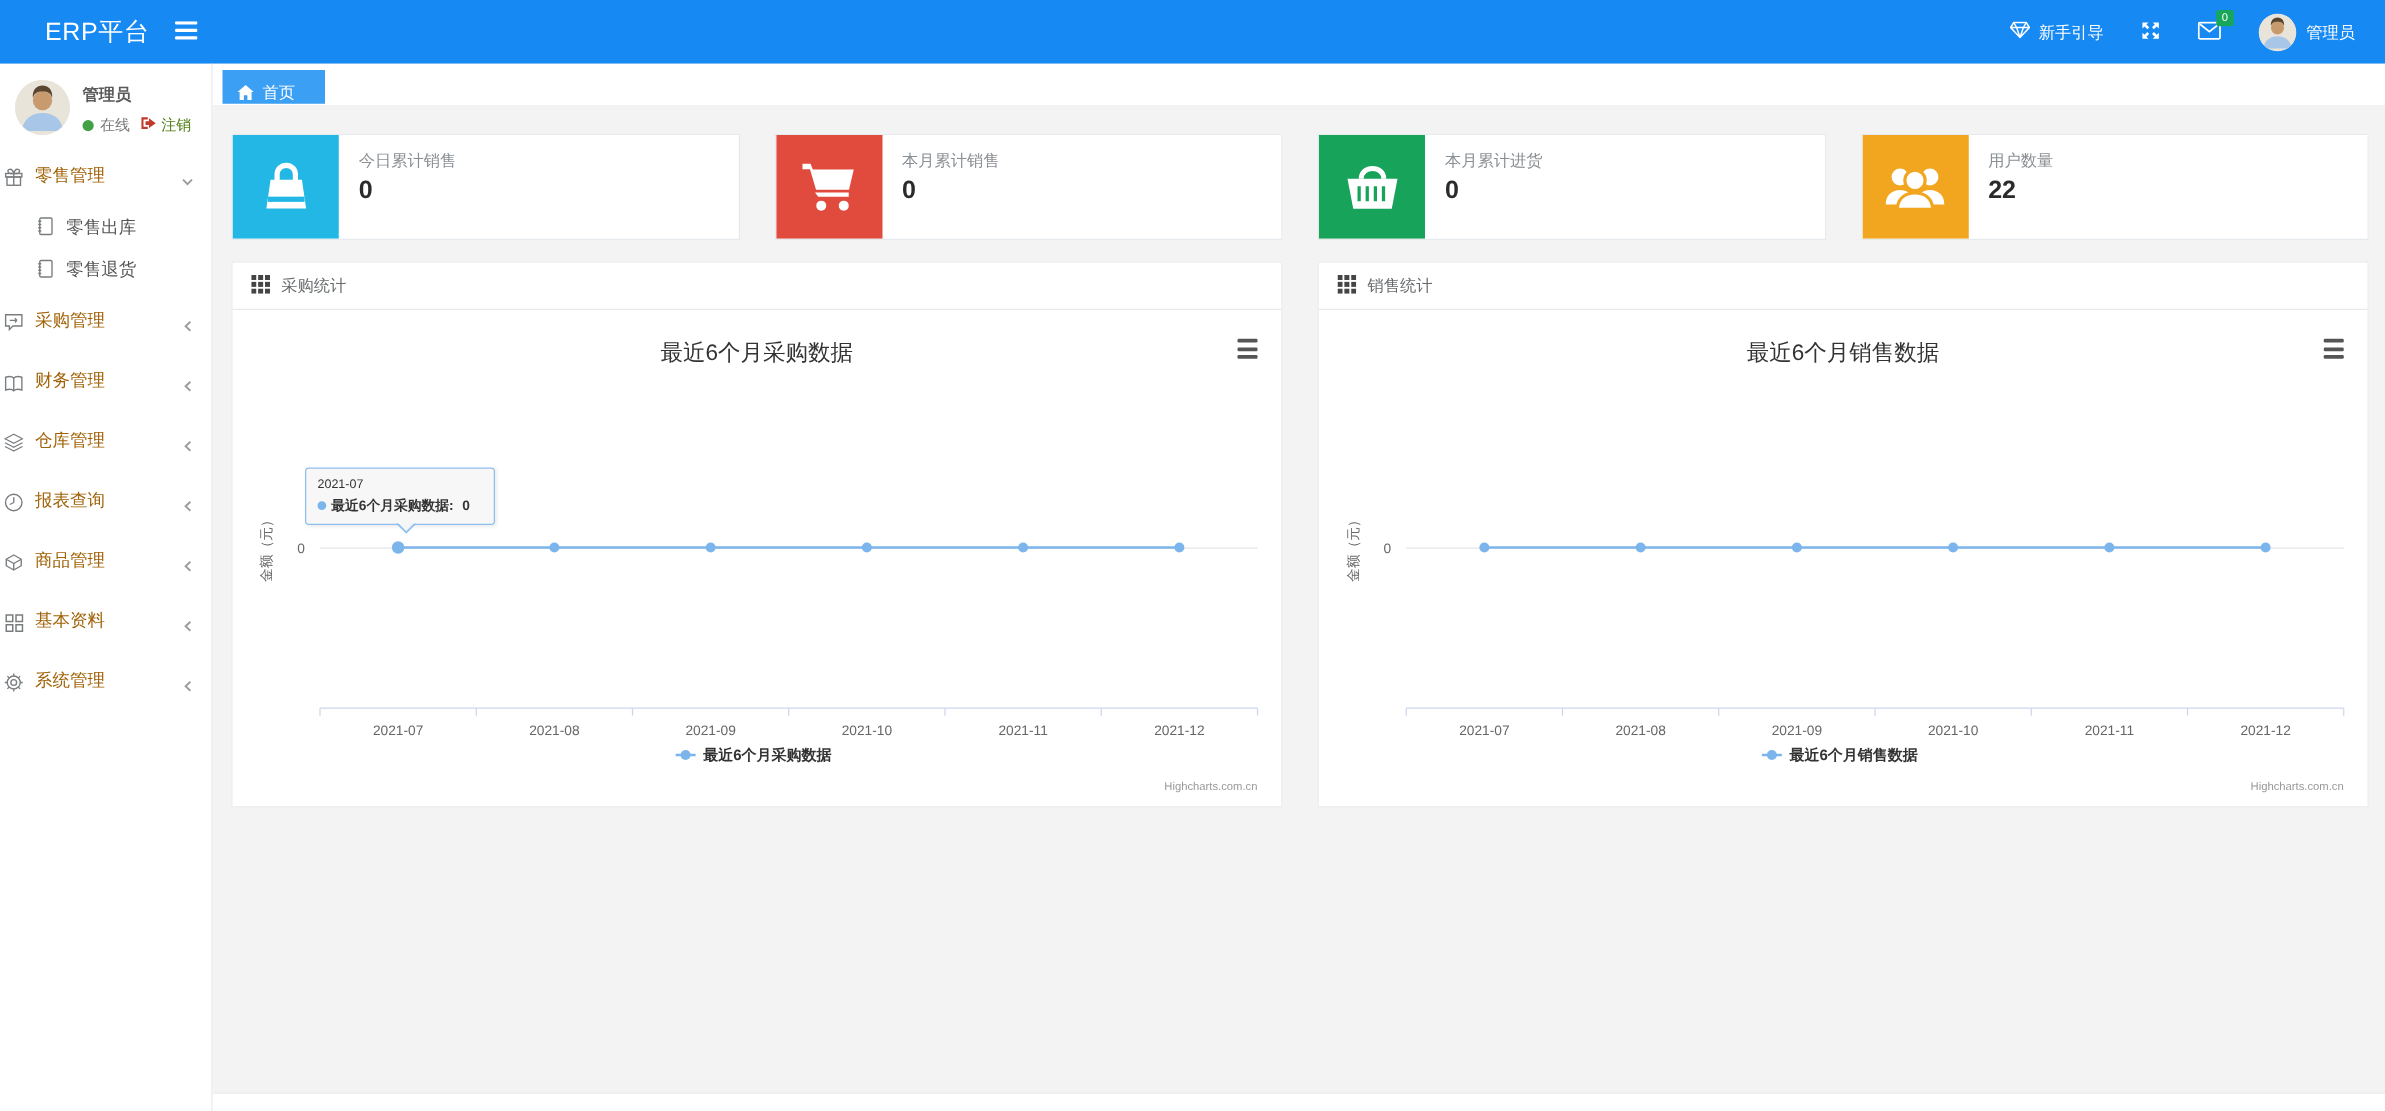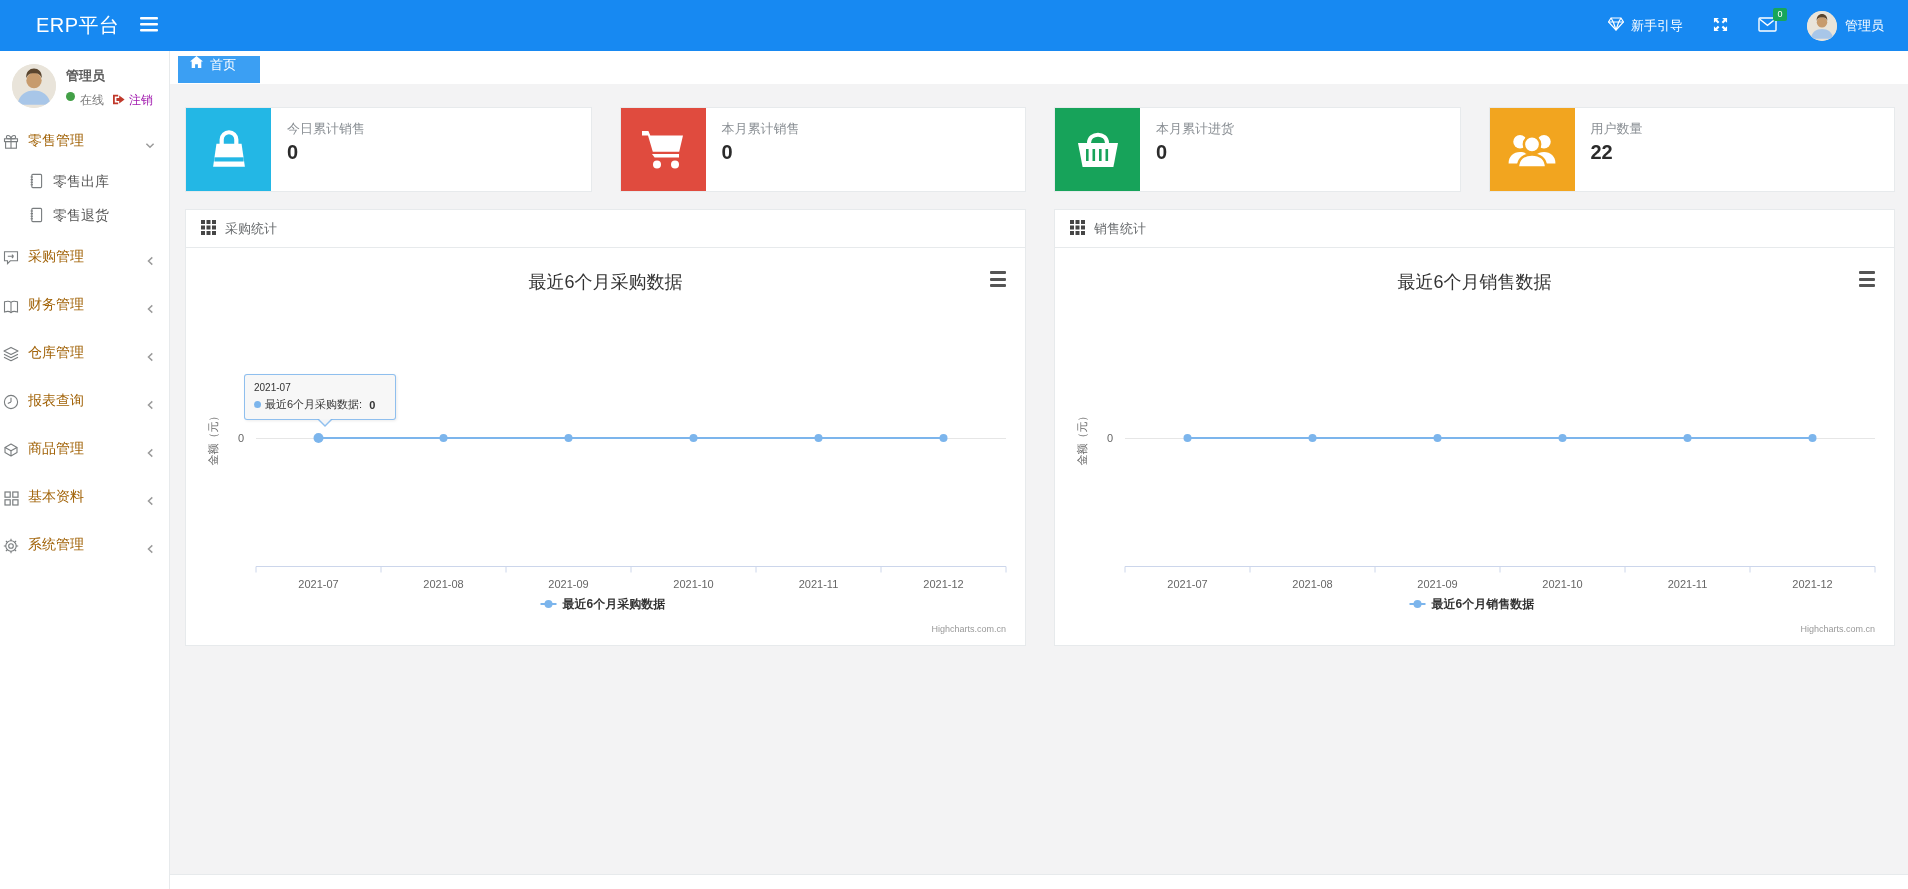--- a/index.html
+++ b/index.html
@@ -19,53 +19,53 @@
            min-width:14px; height:13px; line-height:13px; text-align:center; border-radius:2px; padding:0 2px; }
   .user-wrap { display:flex; align-items:center; gap:8px; cursor:pointer; }
   .avatar { border-radius:50%; overflow:hidden; background:#e9e4da; flex-shrink:0; }
   .avatar.sm { width:30px; height:30px; }
   .avatar.lg { width:44px; height:44px; }
   
   .layout { display:flex; height:838px; }
   .sidebar { width:170px; background:#fff; border-right:1px solid #e7eaec; flex-shrink:0; }
   .profile { padding:13px 12px 8px; display:flex; gap:10px; }
   .profile-name { font-size:13px; font-weight:bold; color:#5a5a5a; margin-top:3px; }
-  .profile-status { display:flex; align-items:flex-start; gap:5px; font-size:12px; color:#777; margin-top:7px; }
+  .profile-status { display:flex; align-items:center; gap:5px; font-size:12px; color:#777; margin-top:7px; }
   .status-dot { width:9px; height:9px; border-radius:50%; background:#43a047; }
-  .logout { display:flex; align-items:center; gap:4px; color:#a21caf; cursor:pointer; margin-left:4px; }
+  .logout { display:flex; align-items:center; gap:4px; color:#4d7c0f; cursor:pointer; margin-left:4px;font-family:Liberation Mono, monospace; }
   .menu-item { display:flex; align-items:flex-end; gap:9px; padding:15px 14px 15px 3px; font-size:14px; color:#a16207; cursor:pointer; }
   .menu-item .chev { margin-left:auto; display:flex; }
   .submenu-item { display:flex; align-items:flex-start; gap:9px; padding:8px 14px 8px 28px; font-size:14px; color:#565656; cursor:pointer; }
   .micon { display:flex; width:16px; justify-content:center; flex-shrink:0; }
   
   .content { flex:1; display:flex; flex-direction:column; background:#f3f3f4; overflow:hidden; }
   .crumb-bar { height:33px; background:#fff; display:flex; align-items:center; padding-left:8px; flex-shrink:0; }
   .crumb-tab { height:27px; margin-top:4px; background:#3b9ff3; color:#fff; font-size:13px;
-               display:flex; align-items:flex-start; gap:7px; padding:0 24px 0 12px; cursor:pointer; }
+               display:flex; align-items:flex-end; gap:7px; padding:0 24px 0 12px; cursor:pointer; }
   .cards-row { display:flex; gap:28px; padding:23px 13px 0 15px; }
   .card { width:407px; height:85px; background:#fff; border:1px solid #e7eaec; display:flex; overflow:hidden; }
   .card-icon { width:85px; flex-shrink:0; display:flex; align-items:center; justify-content:center; }
   .card-body { padding:12px 16px; }
   .card-label { font-size:13px; color:#8a8f94; }
   .card-value { font-size:20px; font-weight:bold; color:#2b2b2b; margin-top:3px; }
   .charts-row { display:flex; gap:28px; padding:17px 13px 0 15px; }
   .panel { width:841px; background:#fff; border:1px solid #e7eaec; }
   .panel-header { height:38px; border-bottom:1px solid #e7eaec; display:flex; align-items:center; gap:9px;
                   padding:0 15px; font-size:13px; color:#676a6c; }
   .chart-wrap { position:relative; height:397px; }
   .chart-wrap svg { position:absolute; left:0; top:0; }
   .hc-btn { position:absolute; right:16px; top:22px; width:22px; height:18px; cursor:pointer;
             display:flex; flex-direction:column; justify-content:space-between; padding:1px 3px; }
   .hc-btn span { display:block; height:3px; background:#555; border-radius:1px; }
   
   .hc-tooltip { position:absolute; left:58px; top:126px; width:152px; background:rgba(247,247,247,.97);
                 border:1px solid rgba(124,181,236,.85); border-radius:3px; padding:7px 9px; z-index:5;
                 box-shadow:1px 1px 3px rgba(0,0,0,.08); }
   .hc-tooltip .t-date { font-size:10px; color:#333; }
-  .hc-tooltip .t-row { font-size:11px; color:#333; margin-top:4px; display:flex; align-items:center; gap:4px; white-space:nowrap; }
+  .hc-tooltip .t-row { font-size:11px; color:#333; margin-top:4px; display:flex; align-items:center; gap:4px; white-space:nowrap;font-weight:bold; }
   .t-dot { width:7px; height:7px; border-radius:50%; background:#7cb5ec; flex-shrink:0; }
   .hc-tooltip .arrow-b { position:absolute; left:72px; bottom:-8px; width:0; height:0;
                 border-left:8px solid transparent; border-right:8px solid transparent; border-top:8px solid rgba(124,181,236,.85); }
   .hc-tooltip .arrow-f { position:absolute; left:73px; bottom:-6px; width:0; height:0;
                 border-left:7px solid transparent; border-right:7px solid transparent; border-top:7px solid rgba(247,247,247,.97); }
   .footer { margin-top:auto; height:15px; background:#ffffff; border-top:1px solid #e7eaec; }
 </style>
 </head>
 <body>
 

